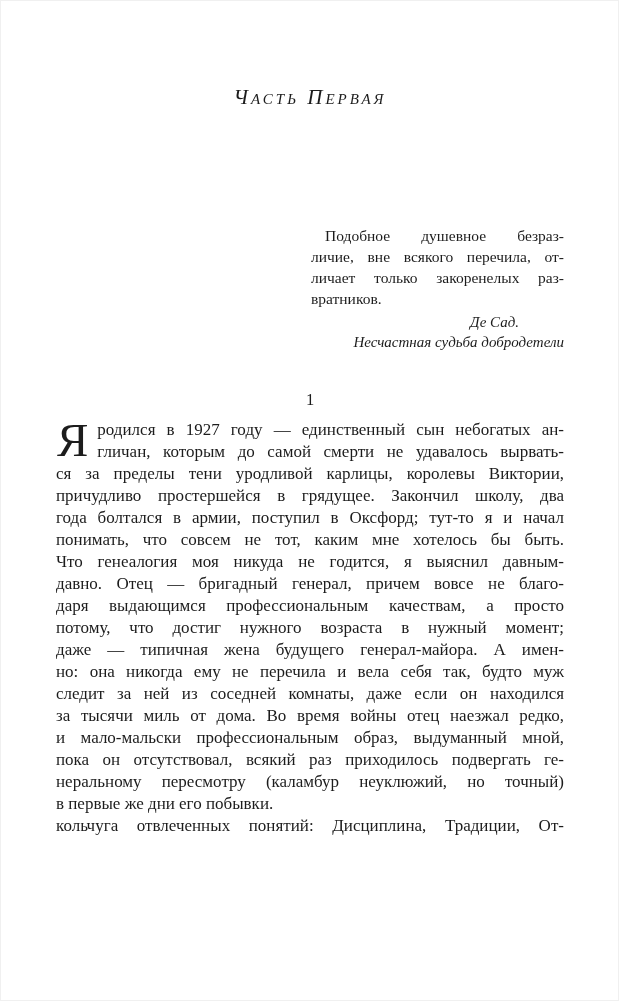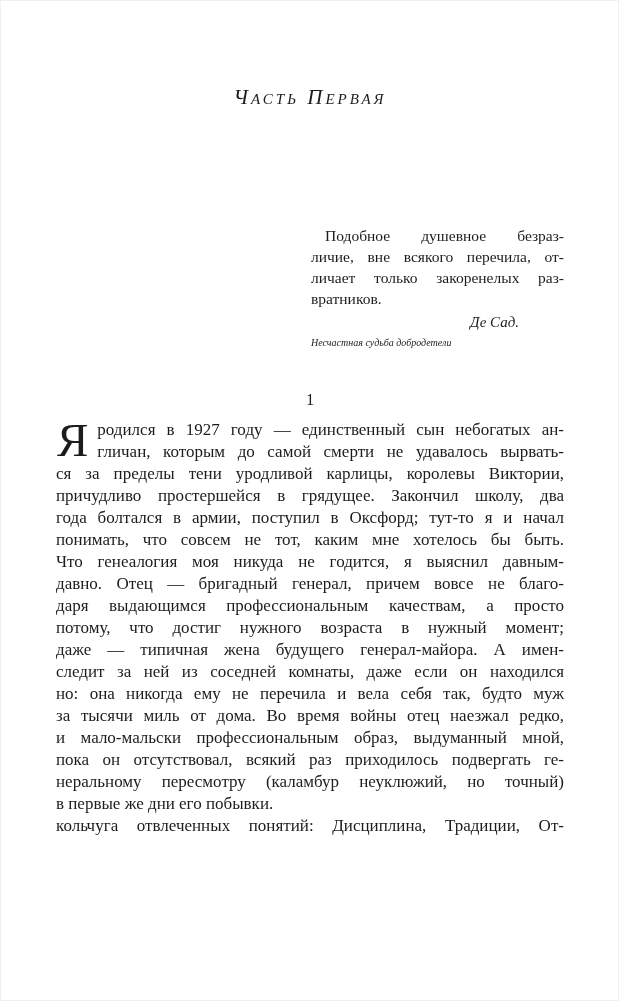--- a/index.html
+++ b/index.html
@@ -51,23 +51,23 @@
   }
   .epigraph-attribution {
     margin-top: 3px;
     text-align: right;
     font-style: italic;
     font-size: 15px;
     line-height: 20px;
     padding-right: 45px;
   }
   .epigraph-source {
-    text-align: left;
+    text-align: right;
     font-style: italic;
-    font-size: 10px;
+    font-size: 15px;
     line-height: 21px;
   }
   .chapter-number {
     margin-top: 36px;
     text-align: center;
     font-size: 16.5px;
     line-height: 22px;
   }
   .body-text {
     margin-top: 8px;
@@ -126,22 +126,22 @@
         <div class="line">гличан, которым до самой смерти не удавалось вырвать-</div>
         <div class="line">ся за пределы тени уродливой карлицы, королевы Виктории,</div>
         <div class="line">причудливо простершейся в грядущее. Закончил школу, два</div>
         <div class="line">года болтался в армии, поступил в Оксфорд; тут-то я и начал</div>
         <div class="line">понимать, что совсем не тот, каким мне хотелось бы быть.</div>
         <div class="line">Что генеалогия моя никуда не годится, я выяснил давным-</div>
         <div class="line">давно. Отец — бригадный генерал, причем вовсе не благо-</div>
         <div class="line">даря выдающимся профессиональным качествам, а просто</div>
         <div class="line">потому, что достиг нужного возраста в нужный момент;</div>
         <div class="line">даже — типичная жена будущего генерал-майора. А имен-</div>
+        <div class="line">но: она никогда ему не перечила и вела себя так, будто муж</div>
         <div class="line">следит за ней из соседней комнаты, даже если он находился</div>
-        <div class="line">но: она никогда ему не перечила и вела себя так, будто муж</div>
         <div class="line">за тысячи миль от дома. Во время войны отец наезжал редко,</div>
         <div class="line">и мало-мальски профессиональным образ, выдуманный мной,</div>
         <div class="line">пока он отсутствовал, всякий раз приходилось подвергать ге-</div>
         <div class="line">неральному пересмотру (каламбур неуклюжий, но точный)</div>
         <div class="line lastline">в первые же дни его побывки.</div>
       </div>
 
       <div class="paragraph">
         <div class="line">кольчуга отвлеченных понятий: Дисциплина, Традиции, От-</div>
       </div>

